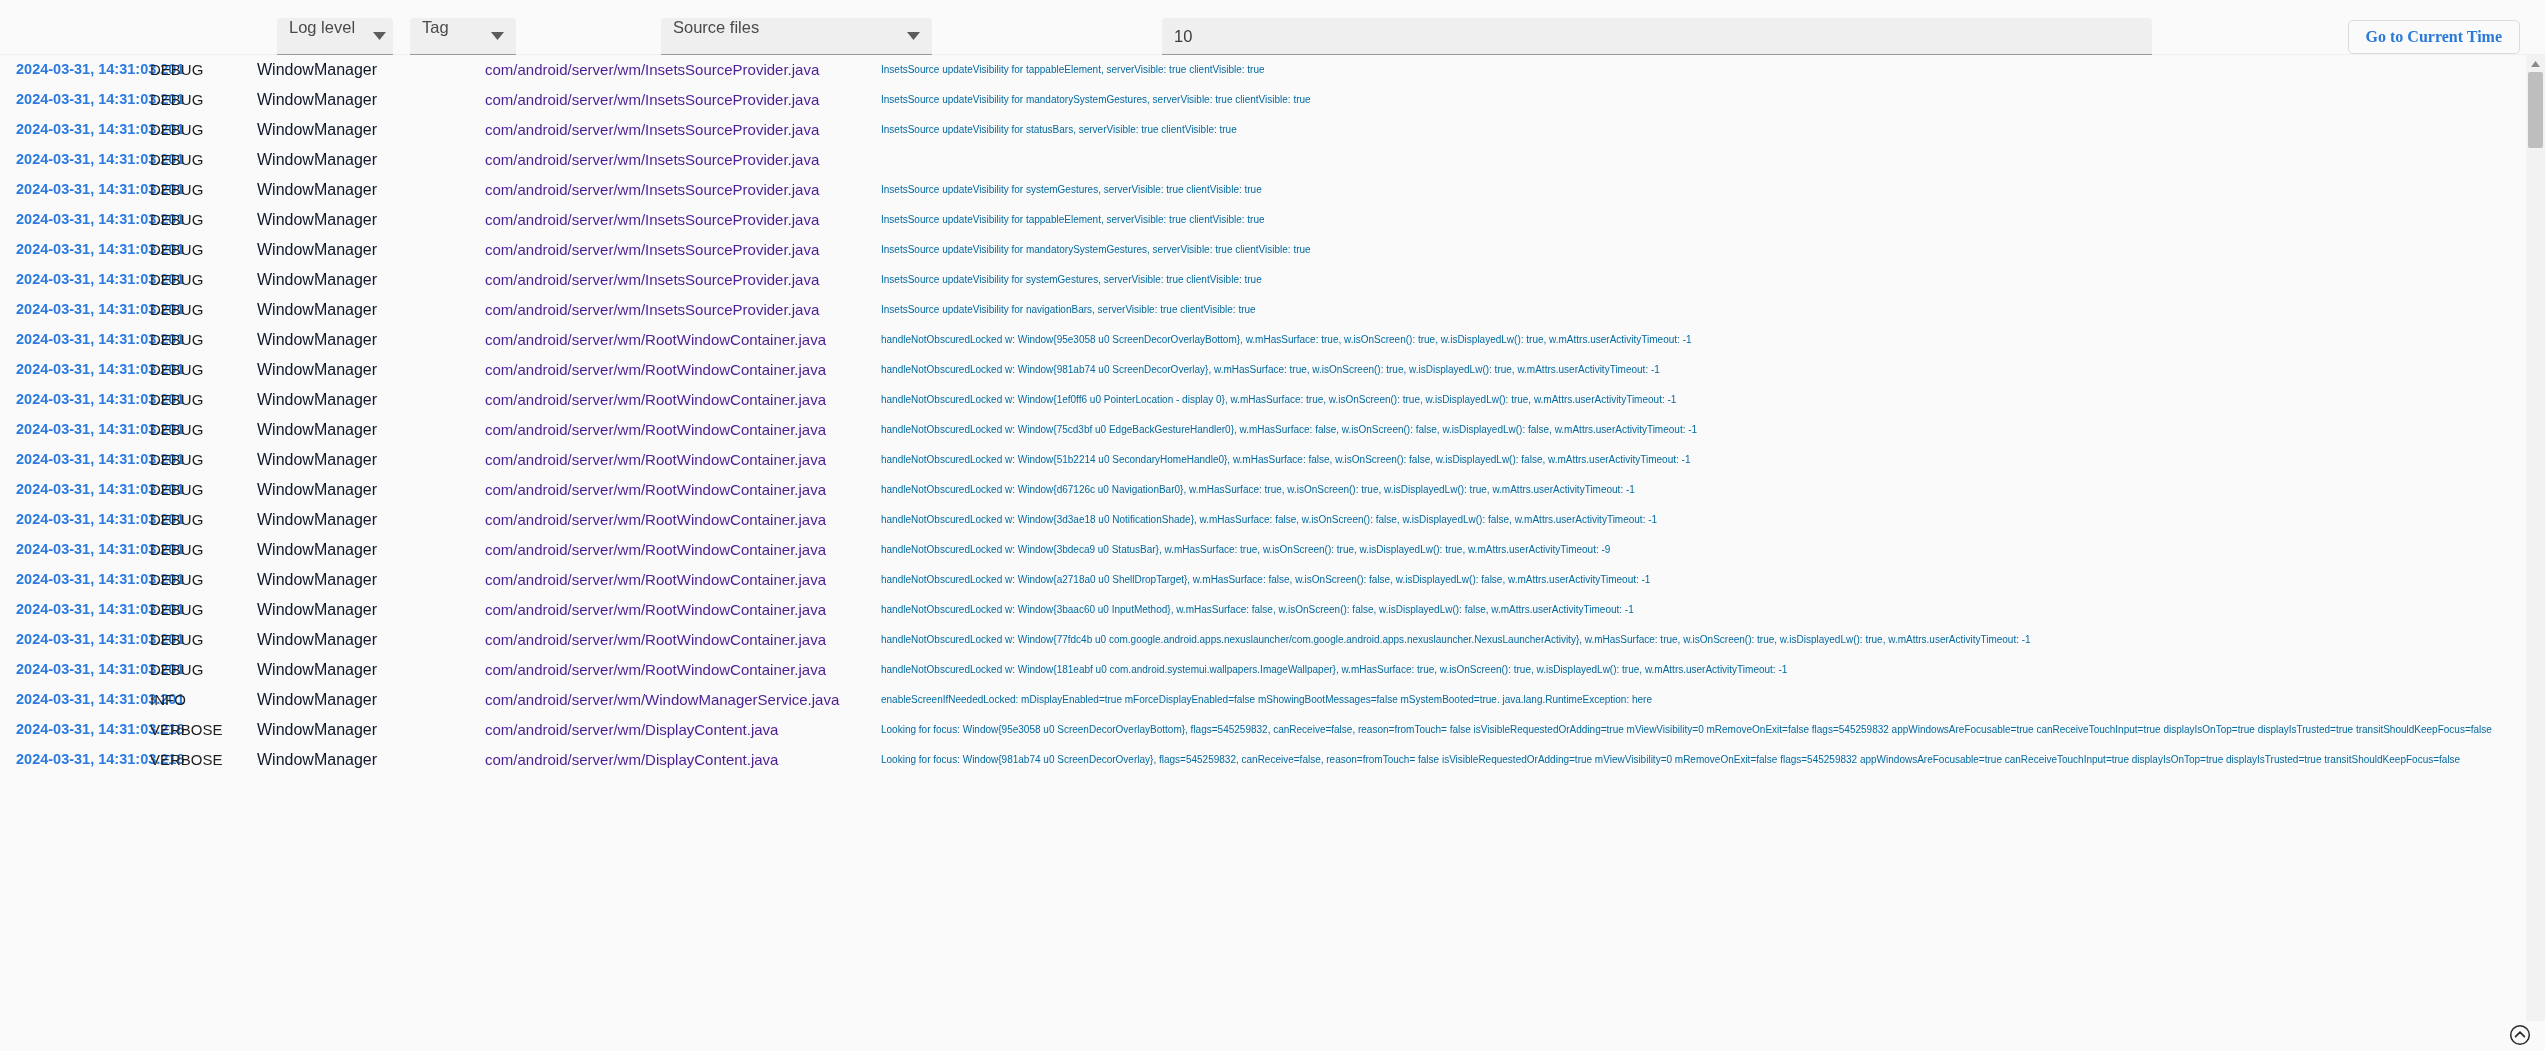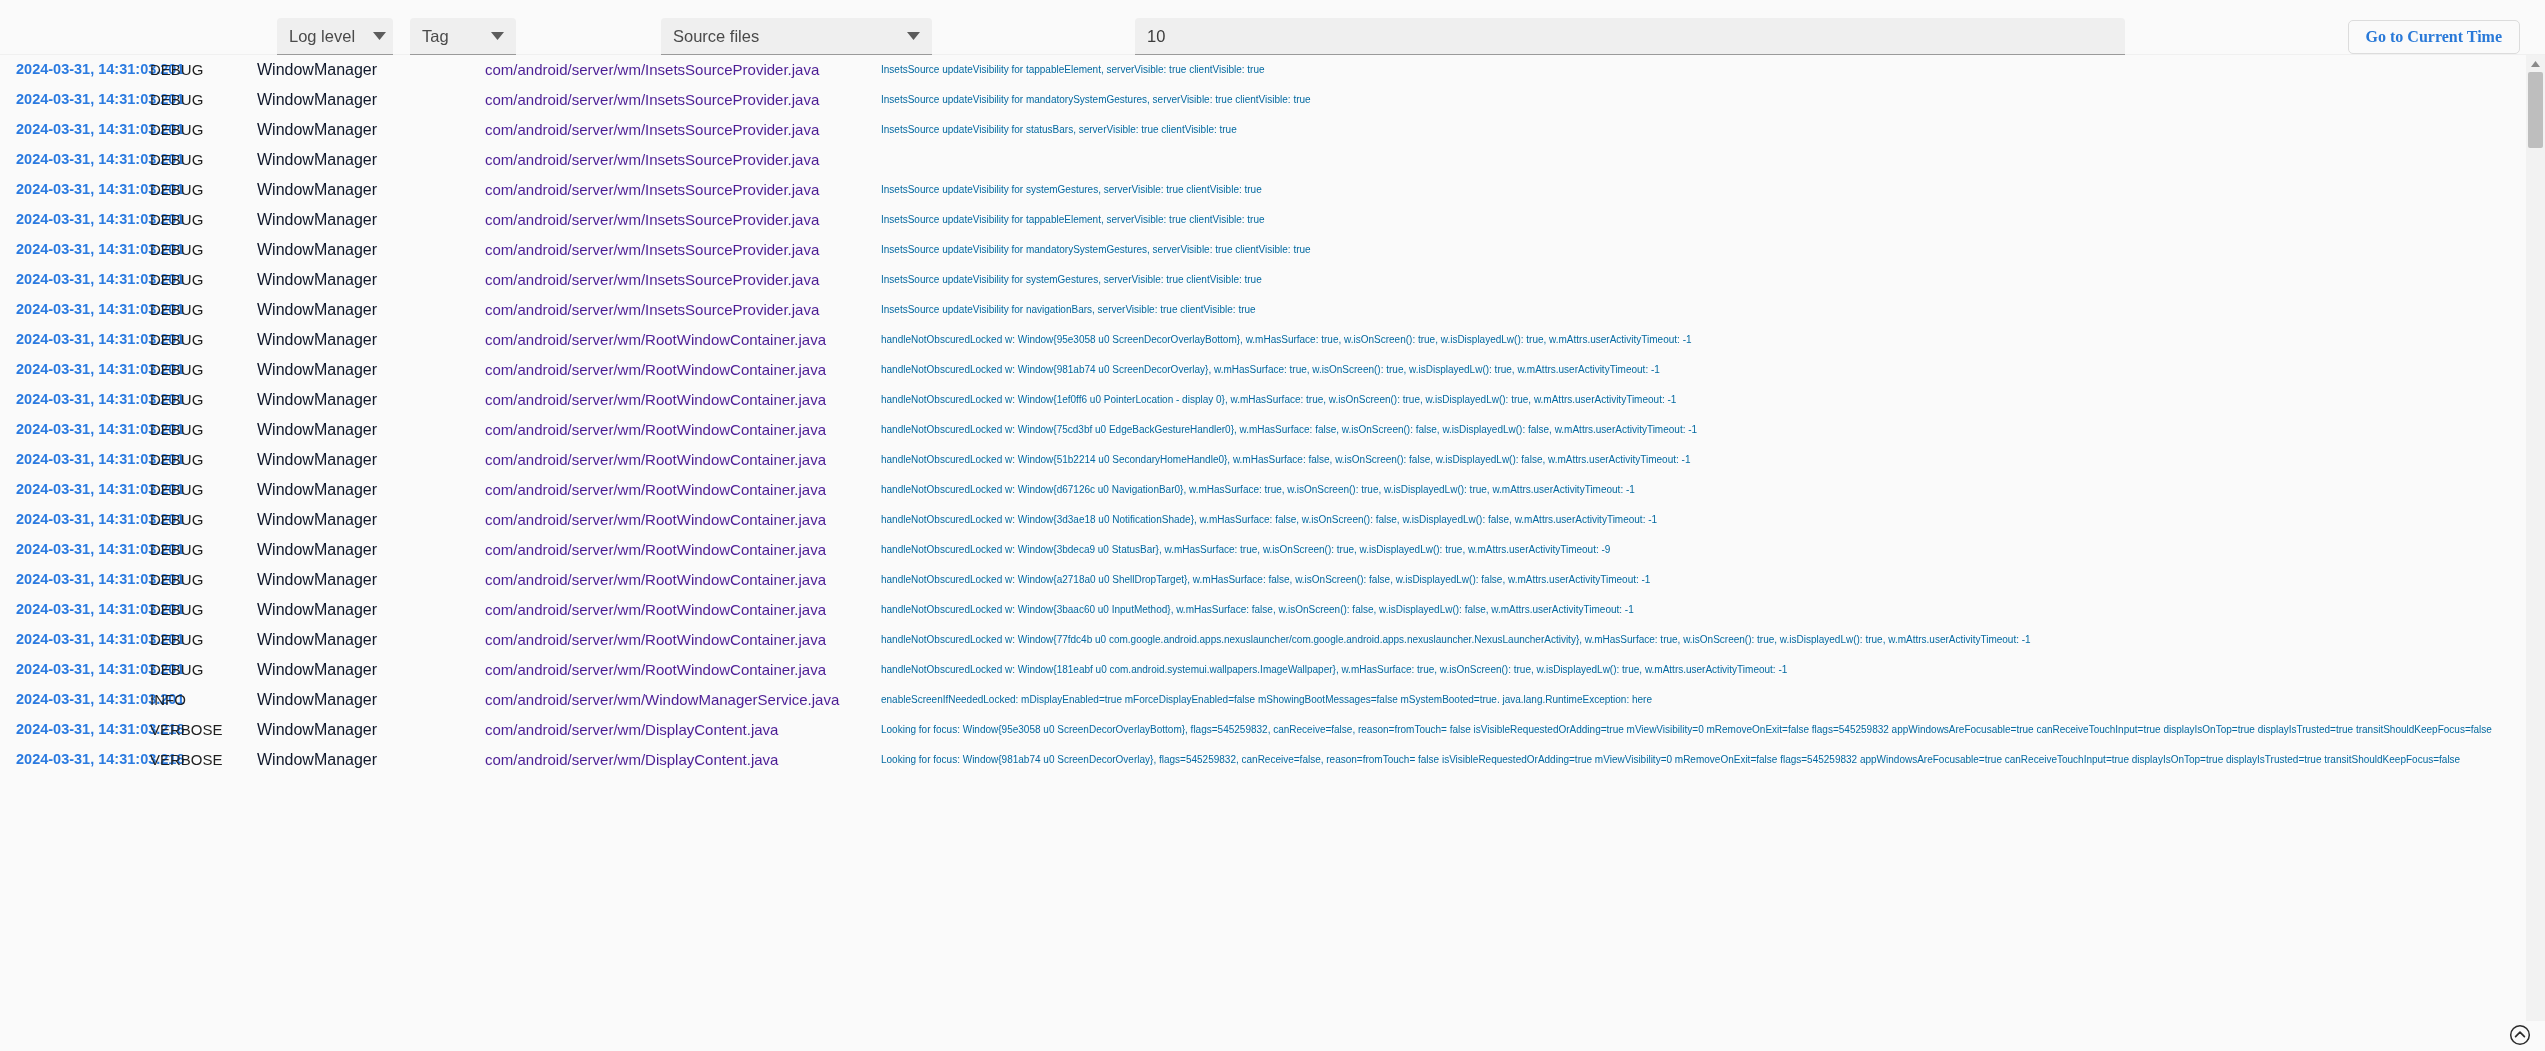--- a/index.html
+++ b/index.html
@@ -31,21 +31,20 @@
 
   .dropdown {
     position: absolute;
     top: 18px;
     height: 37px;
     background: #efefef;
     border-bottom: 1px solid #9a9a9a;
     border-top-left-radius: 4px;
     border-top-right-radius: 4px;
     display: flex;
-    align-items: center;
     padding: 0 12px;
     cursor: pointer;
   }
   .dropdown .dd-label {
     font-size: 16.5px;
     color: #4a4a4a;
     white-space: nowrap;
     flex: 0 0 auto;
   }
   .dropdown .caret {
@@ -56,21 +55,21 @@
   }
   .caret svg { display: block; }
 
   #dd-loglevel { left: 277px; width: 116px; }
   #dd-tag      { left: 410px; width: 106px; }
   #dd-source   { left: 661px; width: 271px; }
 
   .search-field {
     position: absolute;
     top: 18px;
-    left: 1135px;
+    left: 1162px;
     width: 990px;
     height: 37px;
     background: #efefef;
     border-bottom: 1px solid #9a9a9a;
     border-top-left-radius: 4px;
     border-top-right-radius: 4px;
     display: flex;
     padding: 0 12px;
   }
   .search-field input {

